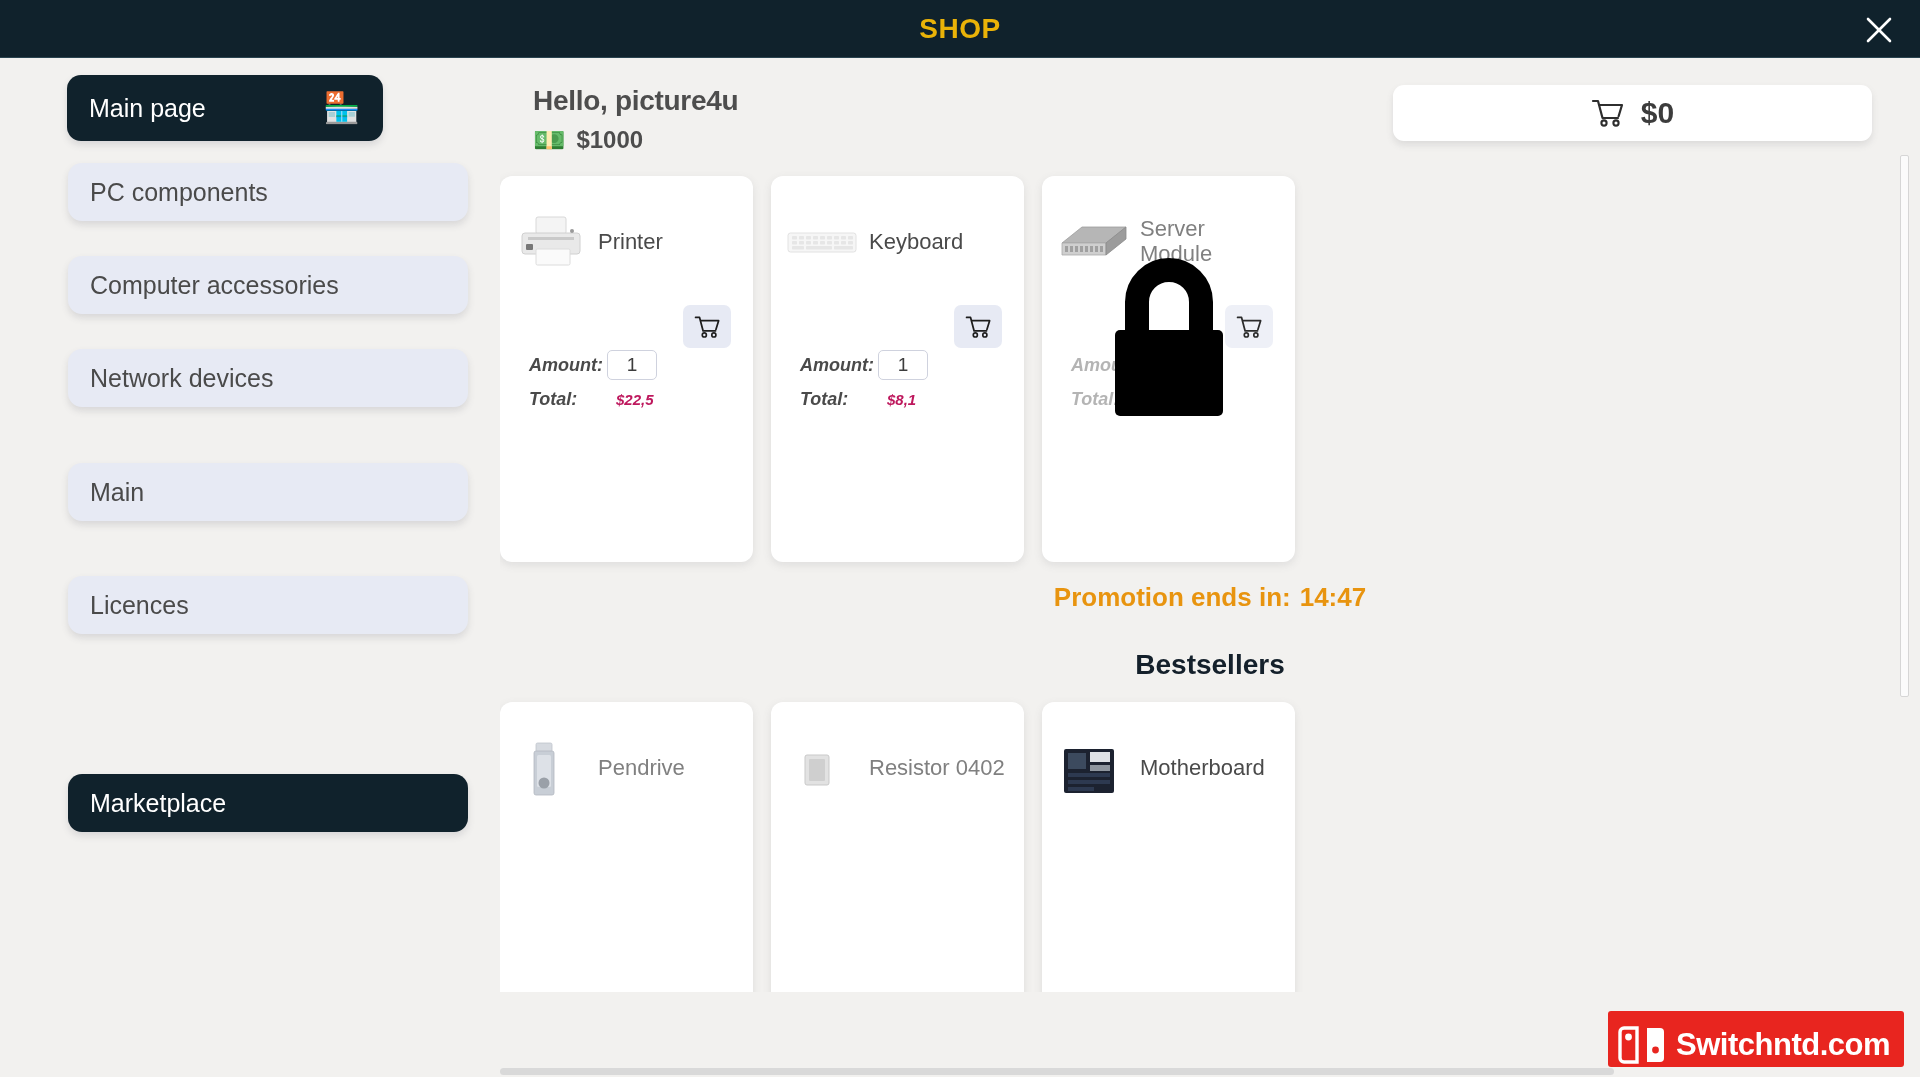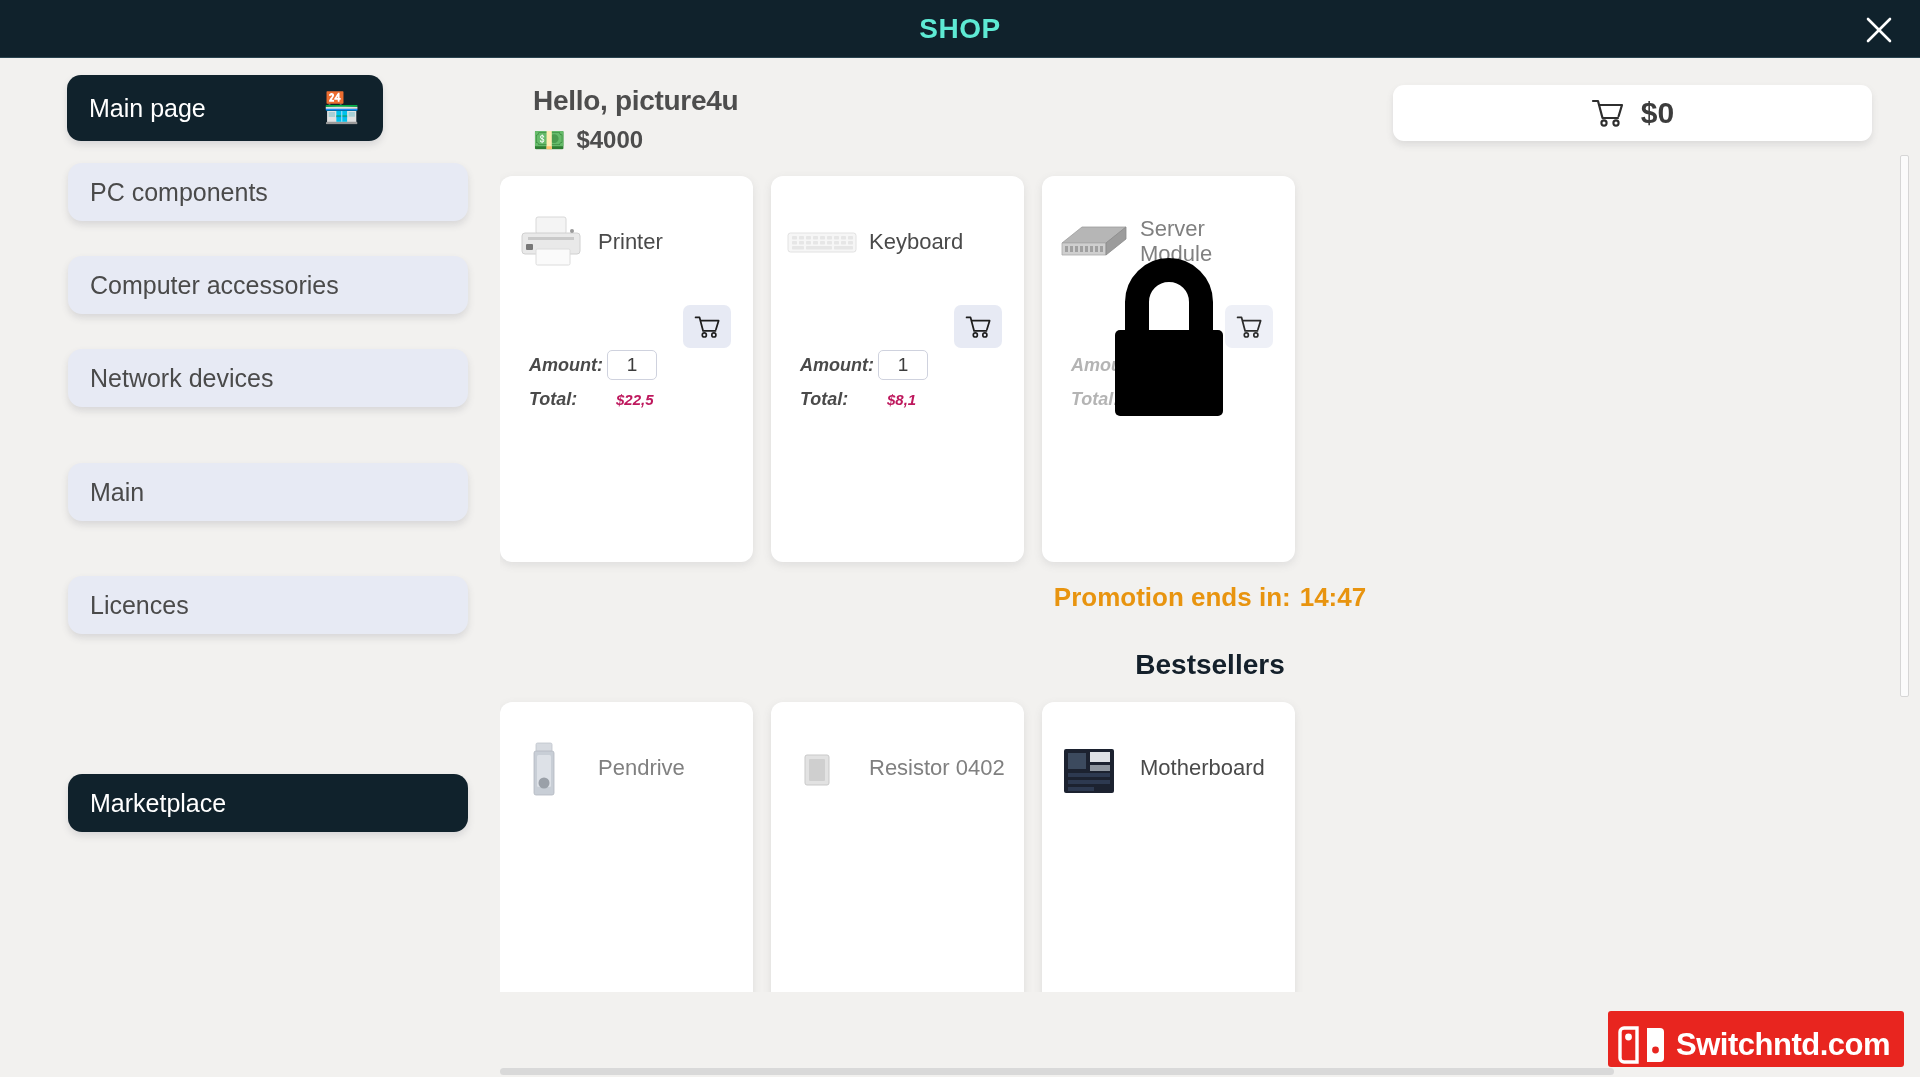--- a/index.html
+++ b/index.html
@@ -27,21 +27,21 @@
     width: 1920px;
     height: 58px;
     background: #10222c;
     border-bottom: 1px solid #2a4450;
   }
   .titlebar-title {
     position: absolute;
     left: 0; right: 0; top: 0;
     line-height: 58px;
     text-align: center;
-    color: #5eead4;
+    color: #eab308;
     font-size: 28px;
     font-weight: bold;
     letter-spacing: 0.5px;
   }
   .titlebar-close {
     position: absolute;
     right: 20px;
     top: 9px;
     width: 42px;
     height: 42px;
@@ -401,21 +401,21 @@
     </div>
 
   </div>
 
   <div class="main">
 
     <div class="greeting">
       <div class="greeting-name">Hello, picture4u</div>
       <div class="greeting-money">
         <span class="money-icon">💵</span>
-        <span class="money-amount">$4000</span>
+        <span class="money-amount">$1000</span>
       </div>
     </div>
 
     <div class="cart-button">
       <span class="cart-icon">
         <svg width="34" height="30" viewBox="0 0 34 30">
           <path d="M2 3 H7 L11.5 20 H27" fill="none" stroke="#2e2e2e" stroke-width="2.2" stroke-linecap="round" stroke-linejoin="round"></path>
           <path d="M8.6 7 H31 L27.6 18.2" fill="none" stroke="#2e2e2e" stroke-width="2.2" stroke-linecap="round" stroke-linejoin="round"></path>
           <circle cx="13" cy="25" r="2.6" fill="none" stroke="#2e2e2e" stroke-width="2.1"></circle>
           <circle cx="25" cy="25" r="2.6" fill="none" stroke="#2e2e2e" stroke-width="2.1"></circle>

